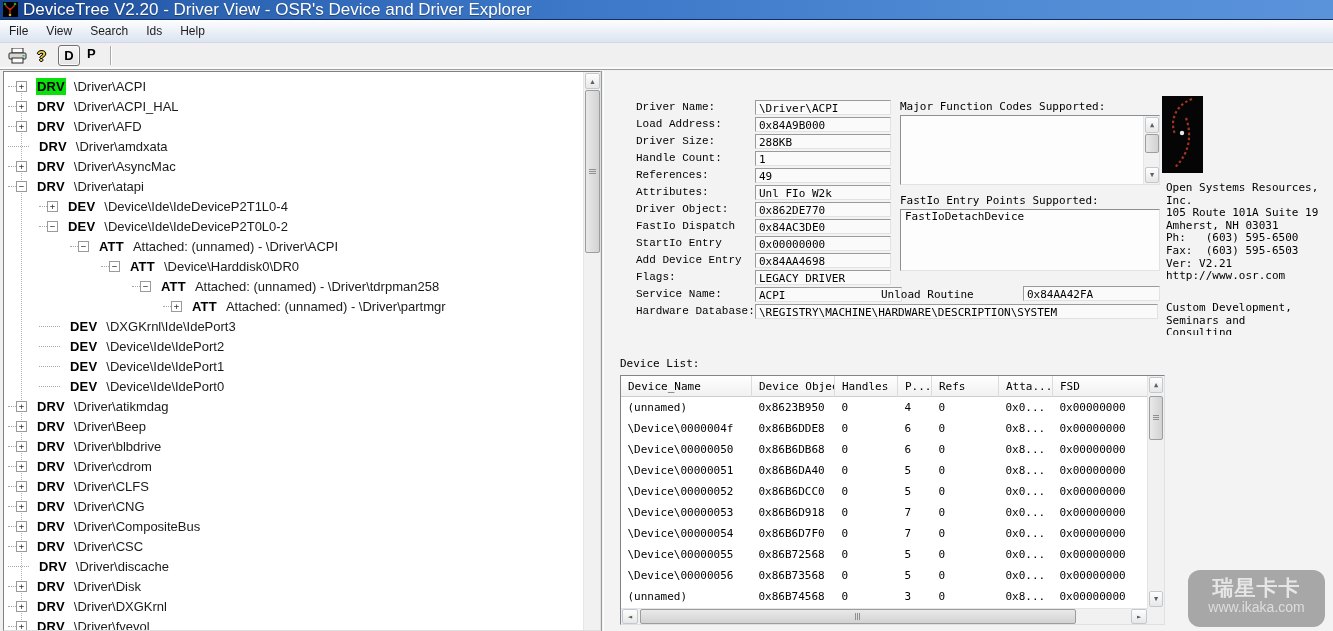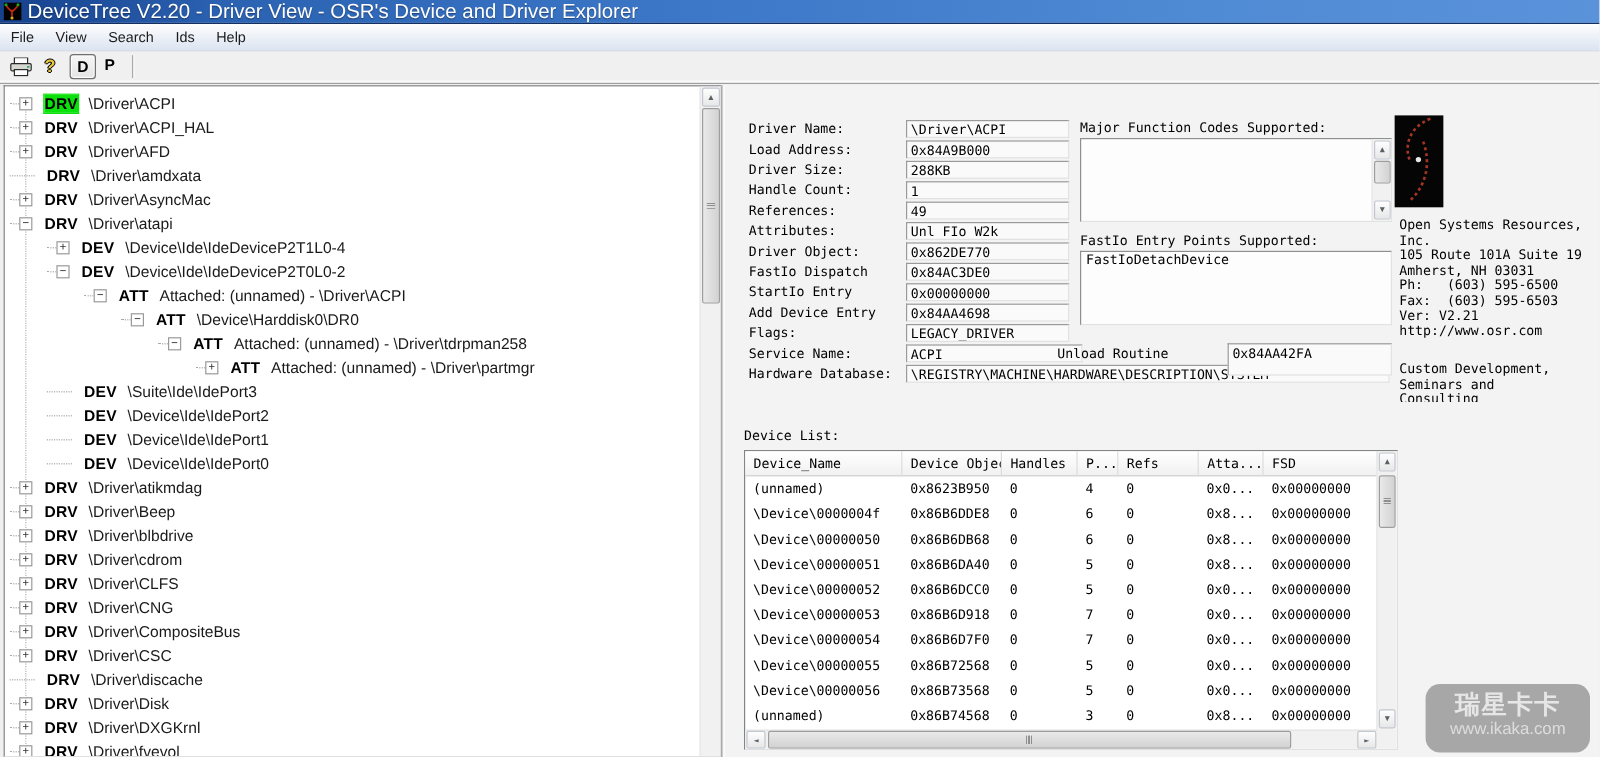--- a/index.html
+++ b/index.html
@@ -63,35 +63,35 @@
     background:repeating-linear-gradient(to bottom,#8f8f8f 0 1px,rgba(0,0,0,0) 1px 2px); }
   .grip-h { position:absolute; top:3px; bottom:3px; left:50%; width:5px; margin-left:-3px;
     background:repeating-linear-gradient(to right,#8f8f8f 0 1px,rgba(0,0,0,0) 1px 2px); }
 
   
   .divider { position:absolute; left:601px; top:71px; bottom:0; width:3px;
     background:#f0f0f0; border-right:1px solid #ffffff; border-left:1px solid #9a9a9a; }
   .details { position:absolute; left:604px; top:71px; right:0; bottom:0; background:#f3f3f3;
     overflow:hidden; font-family:"DejaVu Sans Mono", monospace; }
   .frow { position:absolute; left:16px; width:560px; height:16px; }
-  .flabel { position:absolute; left:4px; top:1px; font-size:11px; color:#000; white-space:nowrap; }
+  .flabel { position:absolute; left:16px; top:1px; font-size:11px; color:#000; white-space:nowrap;font-family:Liberation Mono, monospace; }
   .fval { position:absolute; left:135px; top:0; width:136px; height:15px; font-size:11px;
     padding:1px 3px 0 3px; background:#fafafa; white-space:nowrap; overflow:hidden;
     border:1px solid; border-color:#9a9a9a #e2e2e2 #e2e2e2 #9a9a9a; }
   .fval.mid { width:147px; }
   .fval.wide { width:403px; }
 
   .sec-label { position:absolute; font-size:11px; color:#000; white-space:nowrap; }
   .listbox { position:absolute; background:#fdfdfd; border:1px solid;
     border-color:#8f8f8f #e2e2e2 #e2e2e2 #8f8f8f; overflow:hidden; }
   .listbox .li { font-size:11px; line-height:12.5px; padding-left:4px; white-space:nowrap; }
   .listbox .inner { position:absolute; left:0; top:1px; right:17px; bottom:0; overflow:hidden; }
 
   .unload-label { position:absolute; left:277px; top:217px; font-size:11px; }
-  .unload-val { position:absolute; left:419px; top:215px; width:137px; height:27px; font-size:11px;
+  .unload-val { position:absolute; left:419px; top:215px; width:137px; height:15px; font-size:11px;
     padding:1px 3px 0 3px; background:#fafafa;
     border:1px solid; border-color:#9a9a9a #e2e2e2 #e2e2e2 #9a9a9a; }
 
   .logo { position:absolute; left:558px; top:25px; width:41px; height:77px; }
   .osr-a { position:absolute; left:562px; top:111px; font-size:11px; line-height:12.6px;
     white-space:pre; color:#000; }
   .osr-b { position:absolute; left:562px; top:231px; height:33px; overflow:hidden;
     font-size:11px; line-height:12.6px; color:#000; }
 
   
@@ -216,21 +216,21 @@
         </div>
         <div class="tree-row" style="padding-left: 159px;">
           <span class="stub" style="width: 8px;"></span>
           <span class="expander">+</span>
           <span class="ttag">ATT</span>
           <span class="tlabel">Attached: (unnamed) - \Driver\partmgr</span>
         </div>
         <div class="tree-row" style="padding-left: 35px;">
           <span class="stub" style="width: 21px;"></span>
           <span class="ttag">DEV</span>
-          <span class="tlabel">\Suite\Ide\IdePort3</span>
+          <span class="tlabel">\DXGKrnl\Ide\IdePort3</span>
         </div>
         <div class="tree-row" style="padding-left: 35px;">
           <span class="stub" style="width: 21px;"></span>
           <span class="ttag">DEV</span>
           <span class="tlabel">\Device\Ide\IdePort2</span>
         </div>
         <div class="tree-row" style="padding-left: 35px;">
           <span class="stub" style="width: 21px;"></span>
           <span class="ttag">DEV</span>
           <span class="tlabel">\Device\Ide\IdePort1</span>

